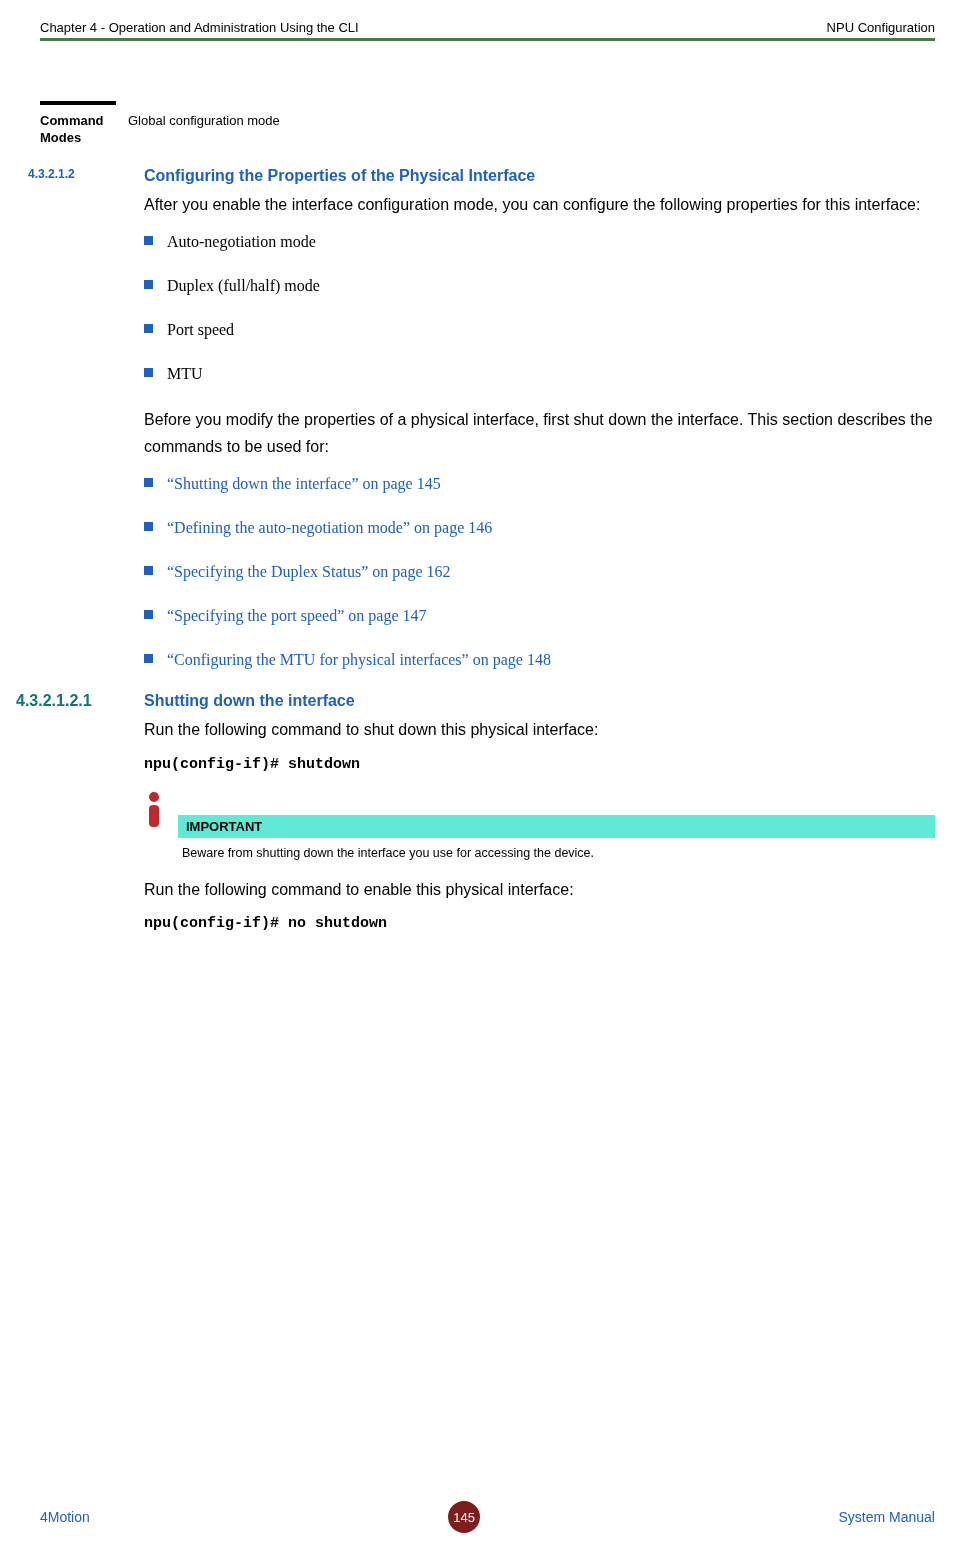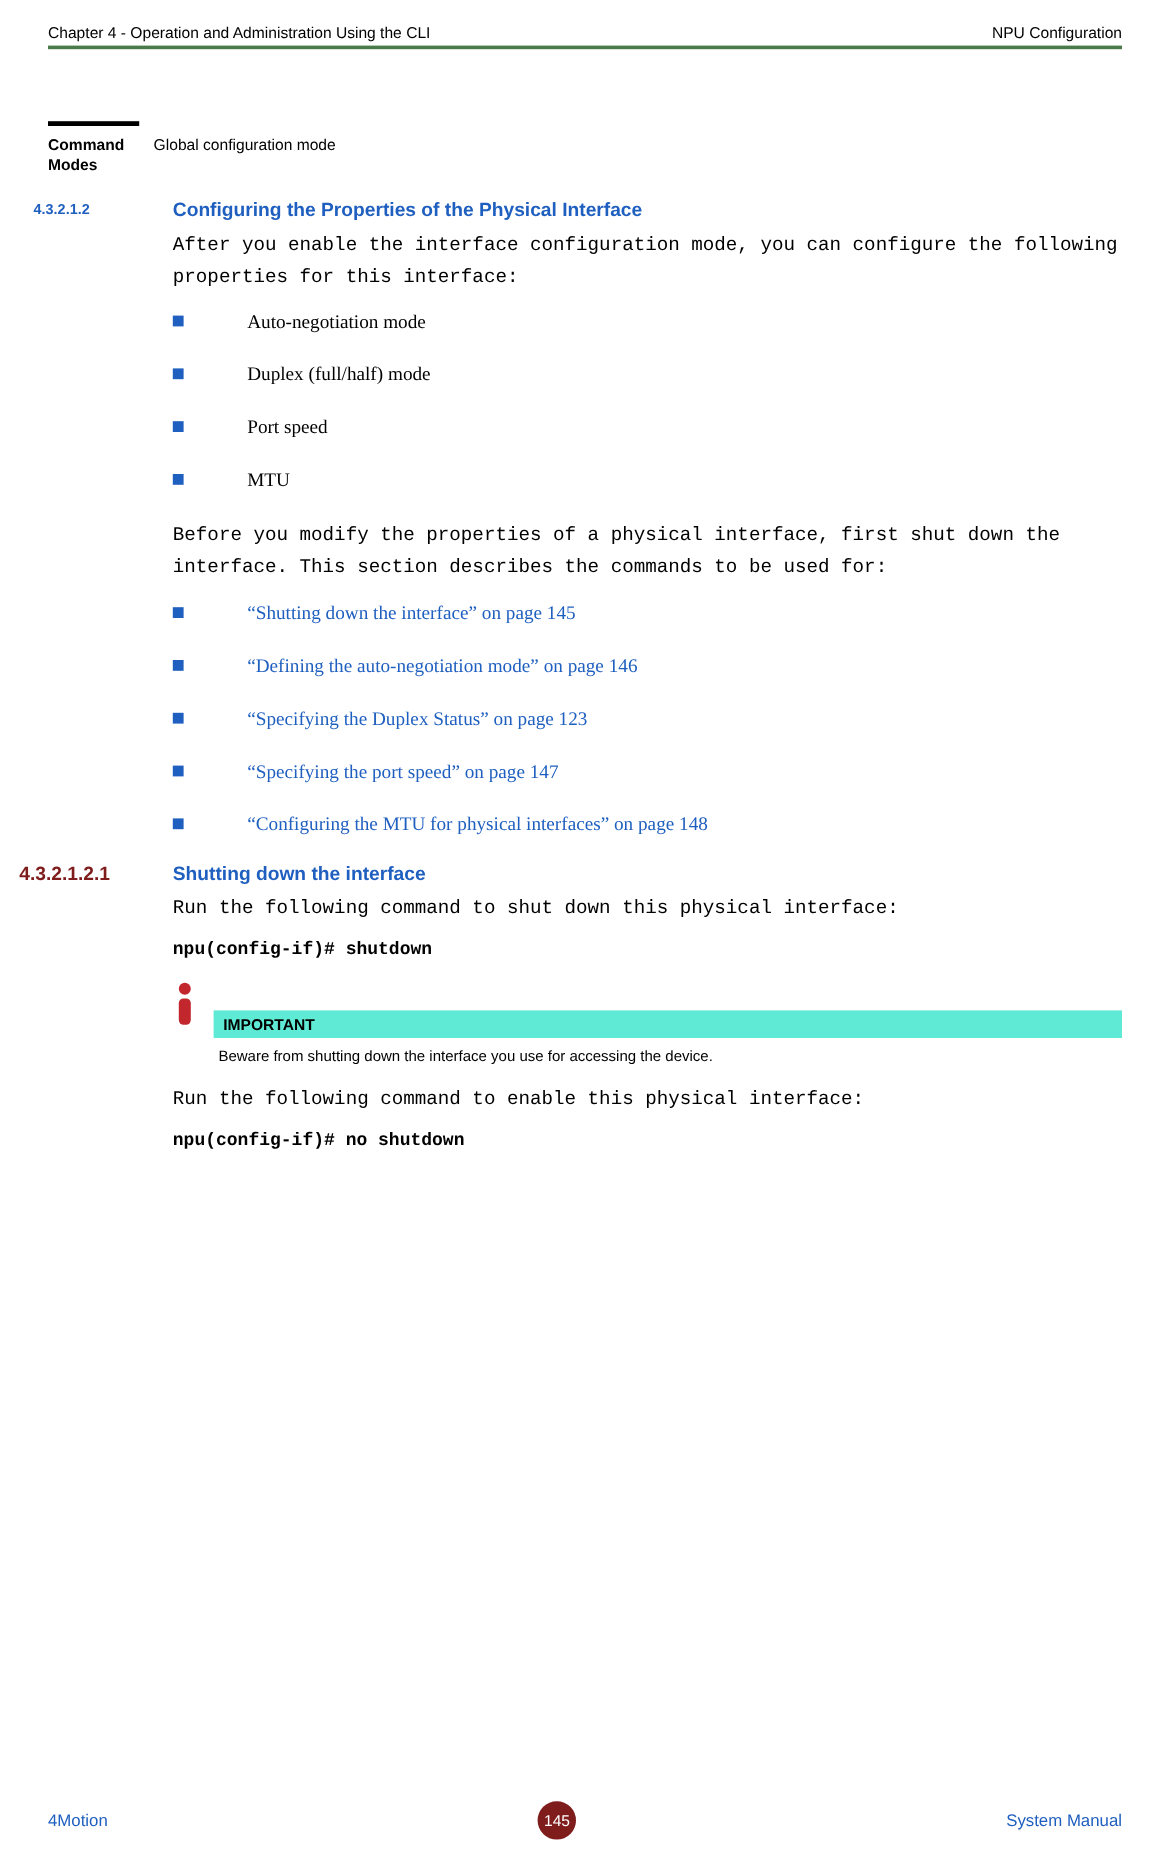--- a/index.html
+++ b/index.html
@@ -58,48 +58,47 @@
   }
   .section-num {
     color: #1f5fbf;
     font-weight: bold;
     font-size: 12px;
     width: 116px;
     flex-shrink: 0;
     margin-left: -12px;
   }
   .section-num-2 {
-    color: #7f1d1d;
+    color: #0f766e;
     font-weight: bold;
     font-size: 16px;
     width: 128px;
     flex-shrink: 0;
     margin-left: -24px;
   }
   .section-title {
     color: #1f5fbf;
     font-weight: bold;
     font-size: 16px;
   }
   .body-text {
-    font-family: Liberation Mono, monospace;
+    font-family: Liberation Sans, sans-serif;
     font-size: 16px;
     line-height: 1.7;
     margin-left: 104px;
     margin-bottom: 12px;
   }
   .list-item {
     font-family: "Book Antiqua", Palatino, serif;
     font-size: 16px;
     line-height: 1.5;
     margin-left: 104px;
     margin-bottom: 20px;
     display: flex;
     align-items: baseline;
-    gap: 39px;
   }
   .bullet {
     width: 9px;
     height: 9px;
     background: #1f5fbf;
     flex-shrink: 0;
     margin-right: 14px;
     margin-top: 6px;
     align-self: flex-start;
   }
@@ -209,21 +208,21 @@
   <div class="list-item">
     <div class="bullet"></div>
     <span class="link-text">“Shutting down the interface” on page 145</span>
   </div>
   <div class="list-item">
     <div class="bullet"></div>
     <span class="link-text">“Defining the auto-negotiation mode” on page 146</span>
   </div>
   <div class="list-item">
     <div class="bullet"></div>
-    <span class="link-text">“Specifying the Duplex Status” on page 123</span>
+    <span class="link-text">“Specifying the Duplex Status” on page 162</span>
   </div>
   <div class="list-item">
     <div class="bullet"></div>
     <span class="link-text">“Specifying the port speed” on page 147</span>
   </div>
   <div class="list-item">
     <div class="bullet"></div>
     <span class="link-text">“Configuring the MTU for physical interfaces” on page 148</span>
   </div>
 

